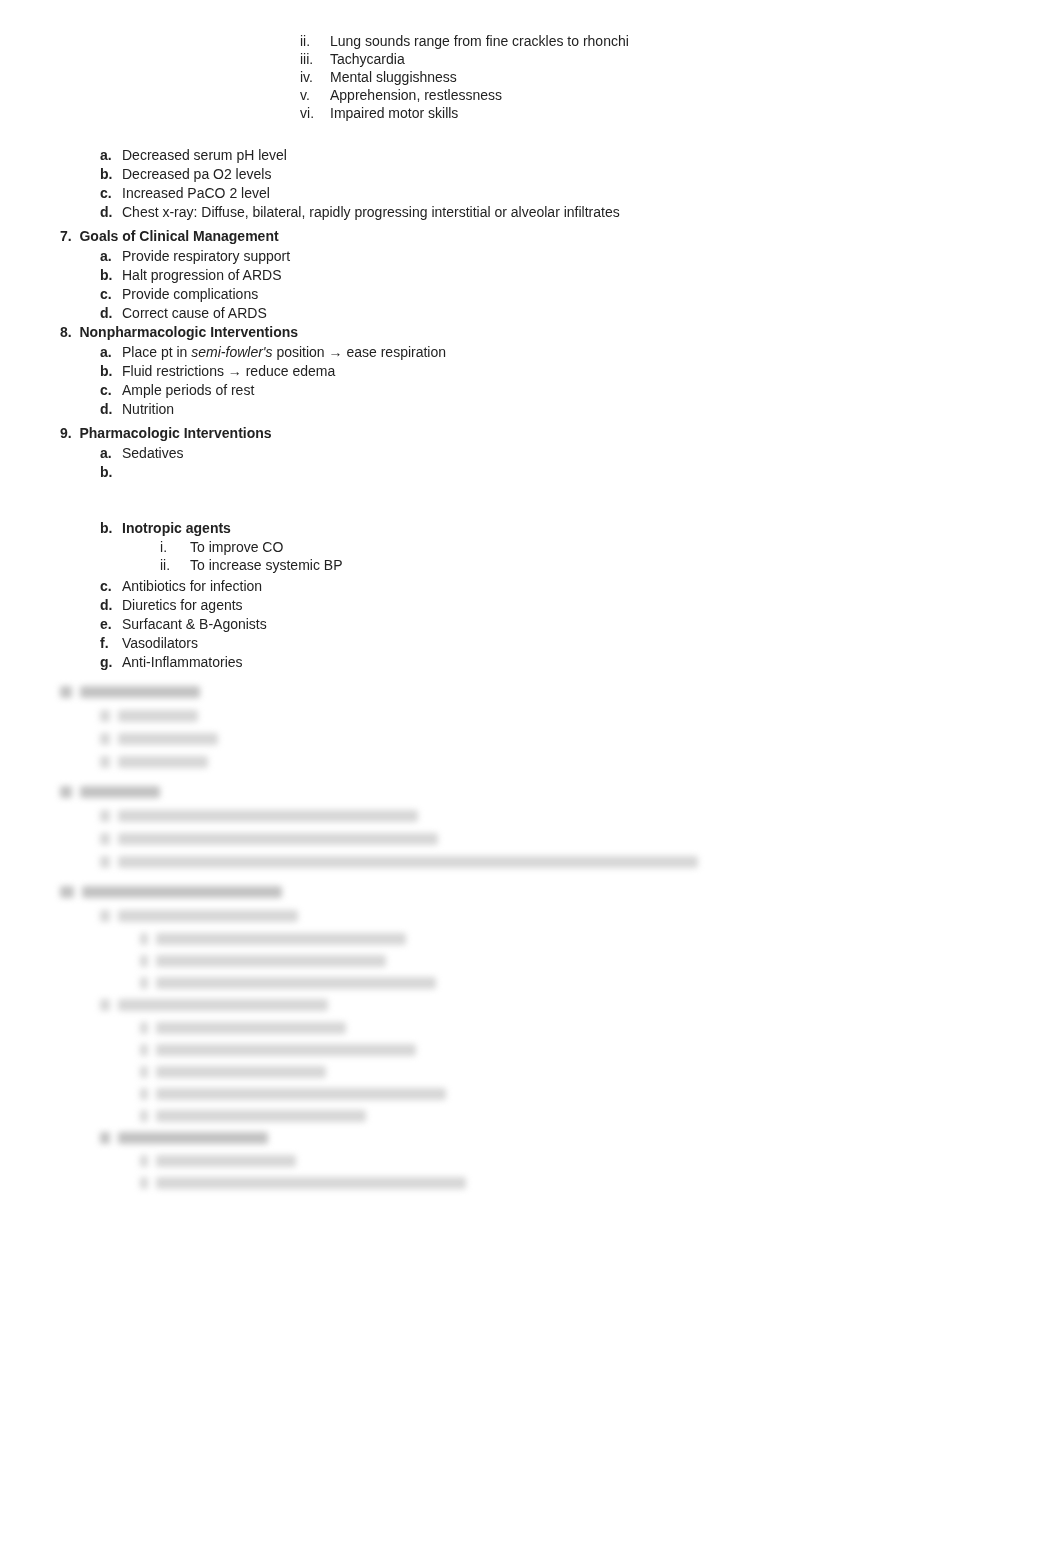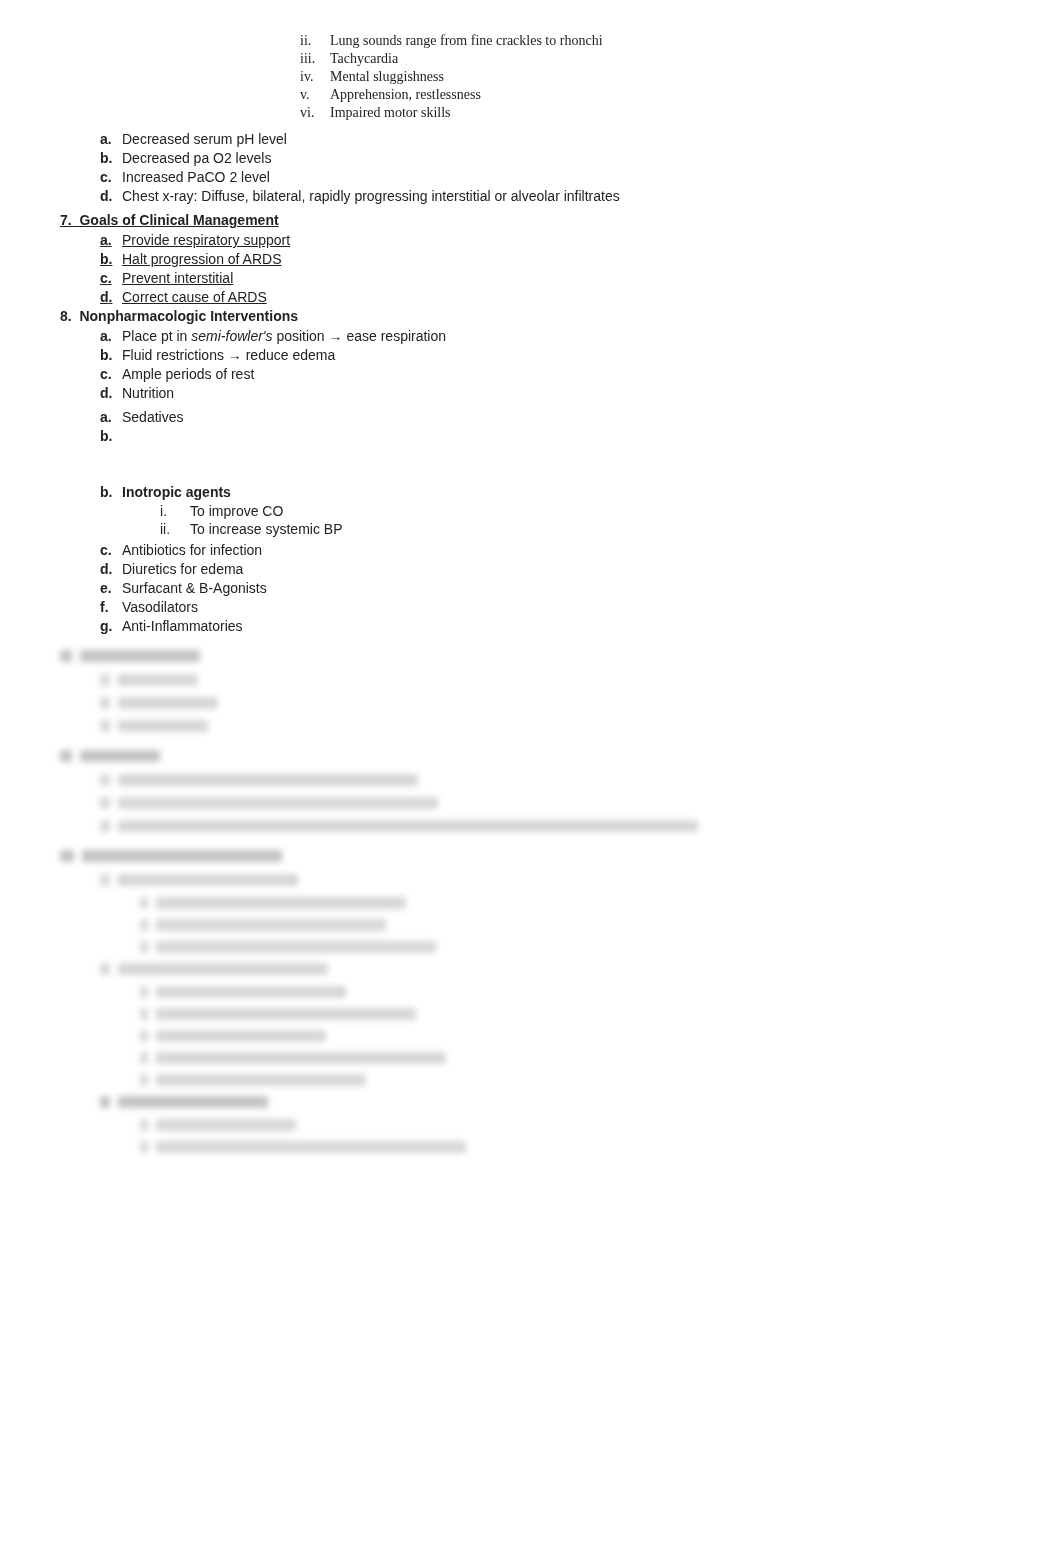--- a/index.html
+++ b/index.html
@@ -70,21 +70,21 @@
     .blurred-line {
       background: #bbb;
       border-radius: 2px;
       height: 12px;
       margin-bottom: 6px;
     }
   </style>
 </head>
 <body>
 
-<ol class="roman-list start-two" style="padding-left: 240px; margin-bottom: 10px; font-family: Liberation Serif, serif;">
+<ol class="roman-list start-two" style="padding-left: 240px; margin-bottom: 26px;">
   <li>
     <span>Lung sounds range from fine crackles to rhonchi</span>
   </li>
   <li>
     <span>Tachycardia</span>
   </li>
   <li>
     <span>Mental sluggishness</span>
   </li>
   <li>
@@ -105,33 +105,33 @@
     </li>
     <li>
       <span>Increased PaCO 2 level</span>
     </li>
     <li>
       <span>Chest x-ray: Diffuse, bilateral, rapidly progressing interstitial or alveolar infiltrates</span>
     </li>
   </ol>
 </div>
 
-<div style="margin-bottom: 2px; text-decoration: underline;">
+<div style="margin-bottom: 2px;">
   <div>
     <span class="item-label" style="font-weight:bold;">7.&nbsp;&nbsp;Goals of Clinical Management</span>
   </div>
   <ol class="alpha-list">
     <li>
       <span>Provide respiratory support</span>
     </li>
     <li>
       <span>Halt progression of ARDS</span>
     </li>
     <li>
-      <span>Prevent interstitial</span>
+      <span>Provide complications</span>
     </li>
     <li>
       <span>Correct cause of ARDS</span>
     </li>
   </ol>
 </div>
 
 <div style="margin-bottom: 8px;">
   <div>
     <span class="item-label" style="font-weight:bold;">8.&nbsp;&nbsp;Nonpharmacologic Interventions</span>
@@ -146,20 +146,23 @@
     <li>
       <span>Ample periods of rest</span>
     </li>
     <li>
       <span>Nutrition</span>
     </li>
   </ol>
 </div>
 
 <div style="margin-bottom: 16px;">
+  <div>
+    <span class="item-label" style="font-weight:bold;">9.&nbsp;&nbsp;Pharmacologic Interventions</span>
+  </div>
   <ol class="alpha-list">
     <li>
       <span>Sedatives</span>
     </li>
     <li style="flex-direction: column; align-items: flex-start;">
       <div style="display:flex; align-items: baseline;">
         <span style="font-weight:bold; min-width:22px;">b.</span>
         <span style="font-weight:bold;margin-top:40px;">Inotropic agents</span>
       </div>
       <ol class="roman-list" style="padding-left: 60px;">
@@ -168,21 +171,21 @@
         </li>
         <li>
           <span>To increase systemic BP</span>
         </li>
       </ol>
     </li>
     <li>
       <span>Antibiotics for infection</span>
     </li>
     <li>
-      <span>Diuretics for edema</span>
+      <span>Diuretics for agents</span>
     </li>
     <li>
       <span>Surfacant &amp; B-Agonists</span>
     </li>
     <li>
       <span>Vasodilators</span>
     </li>
     <li>
       <span>Anti-Inflammatories</span>
     </li>

